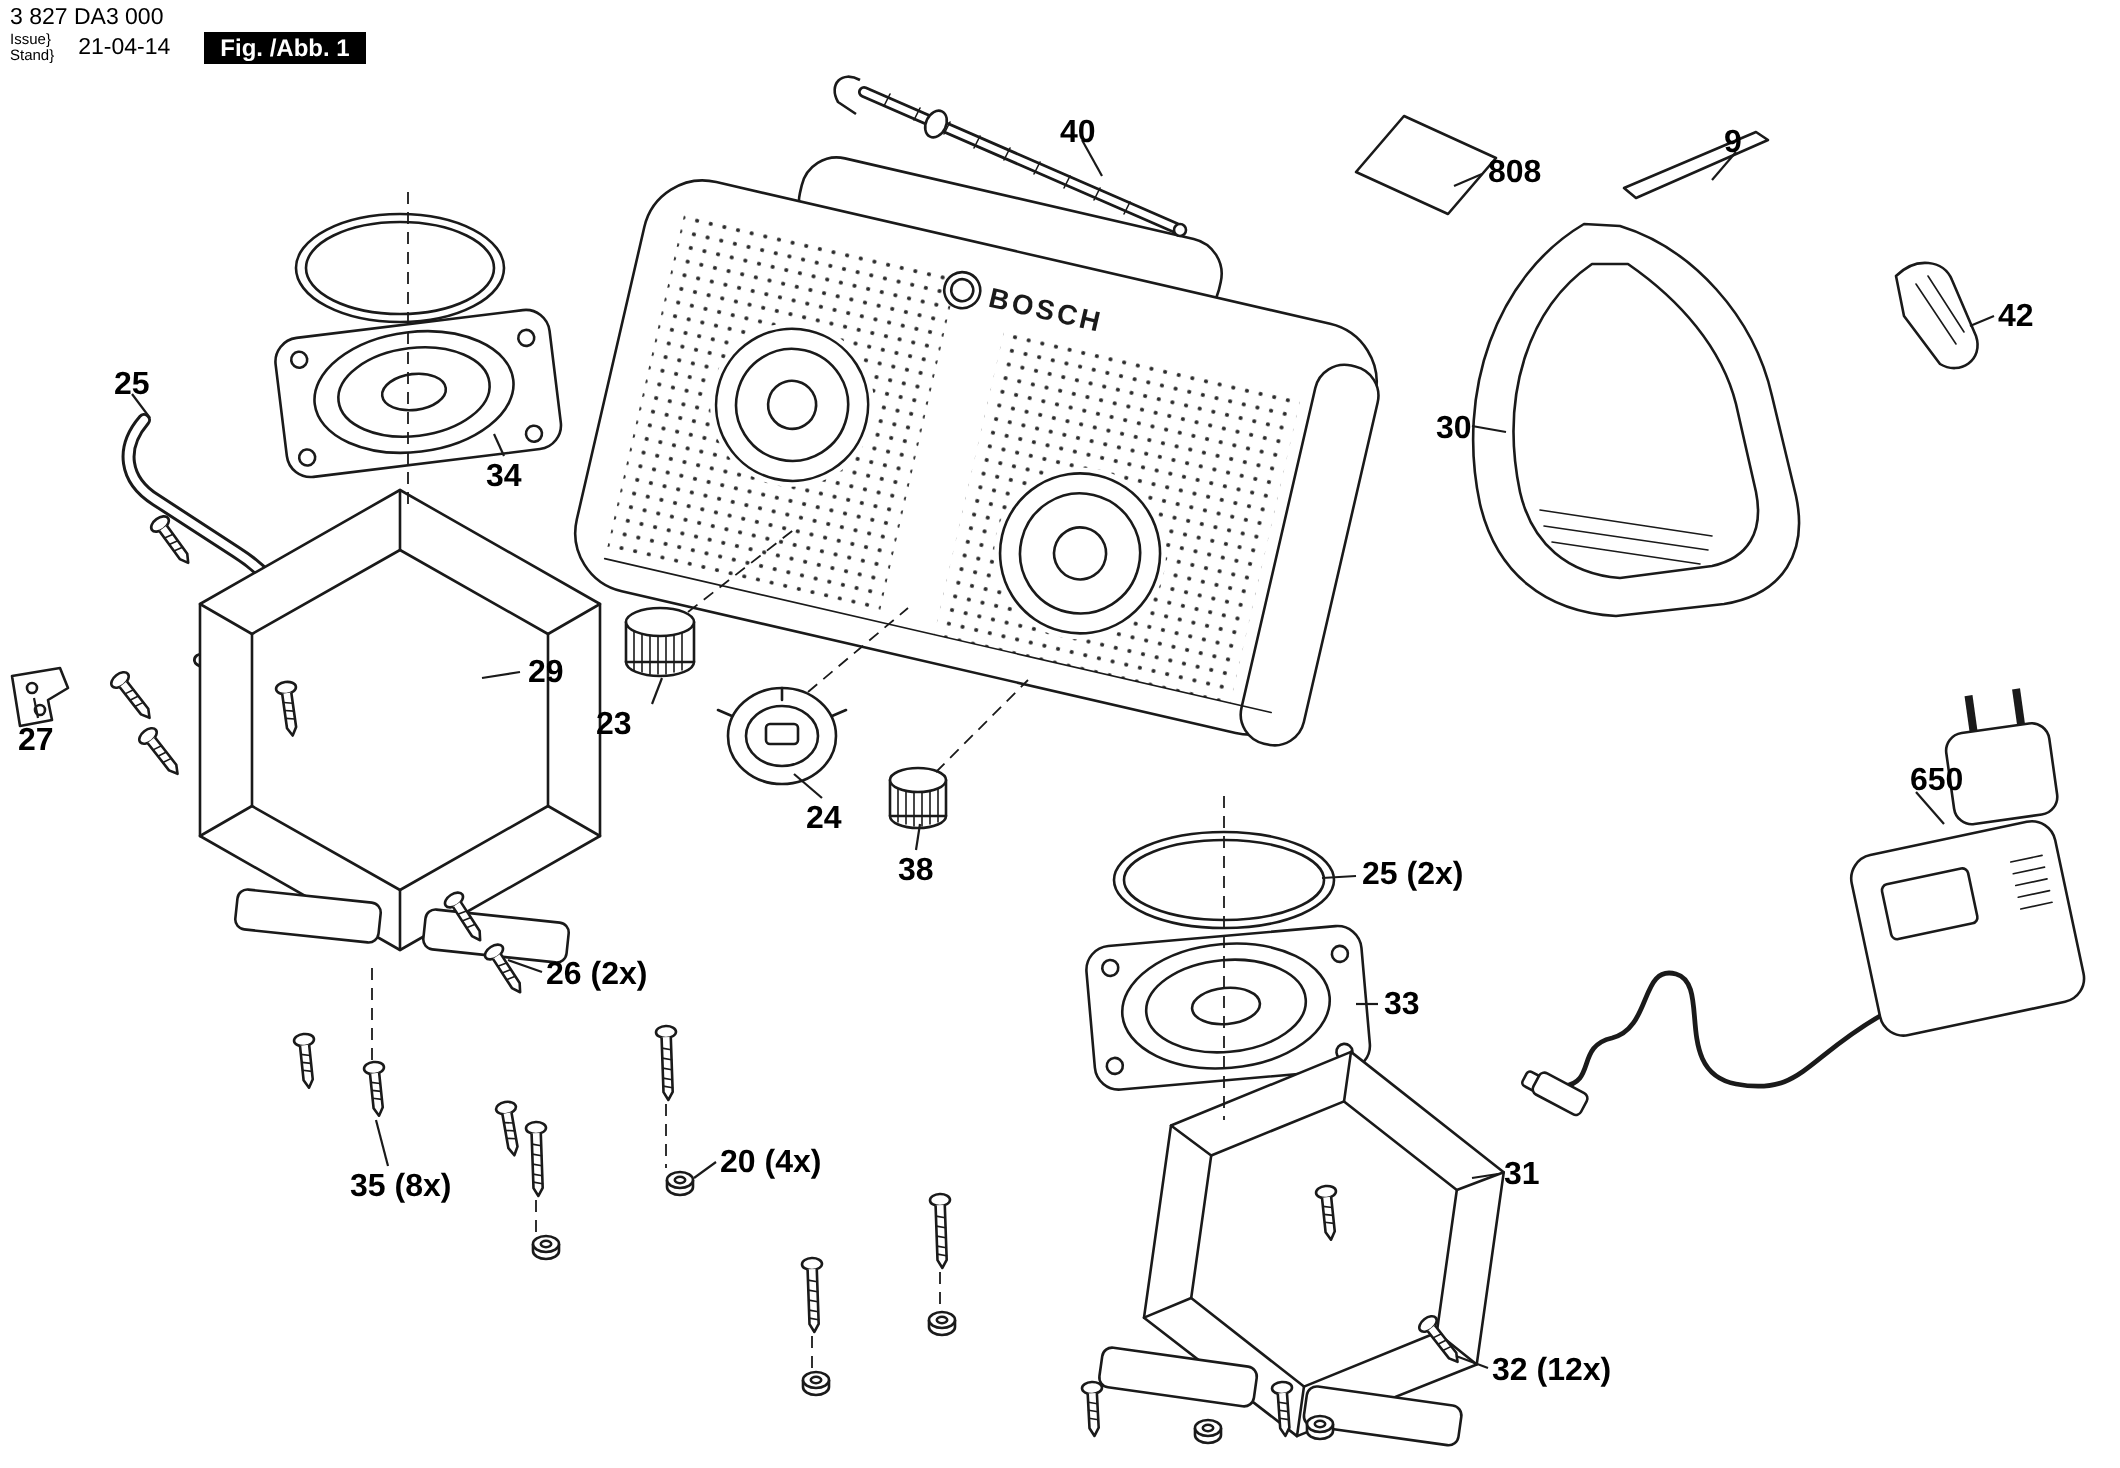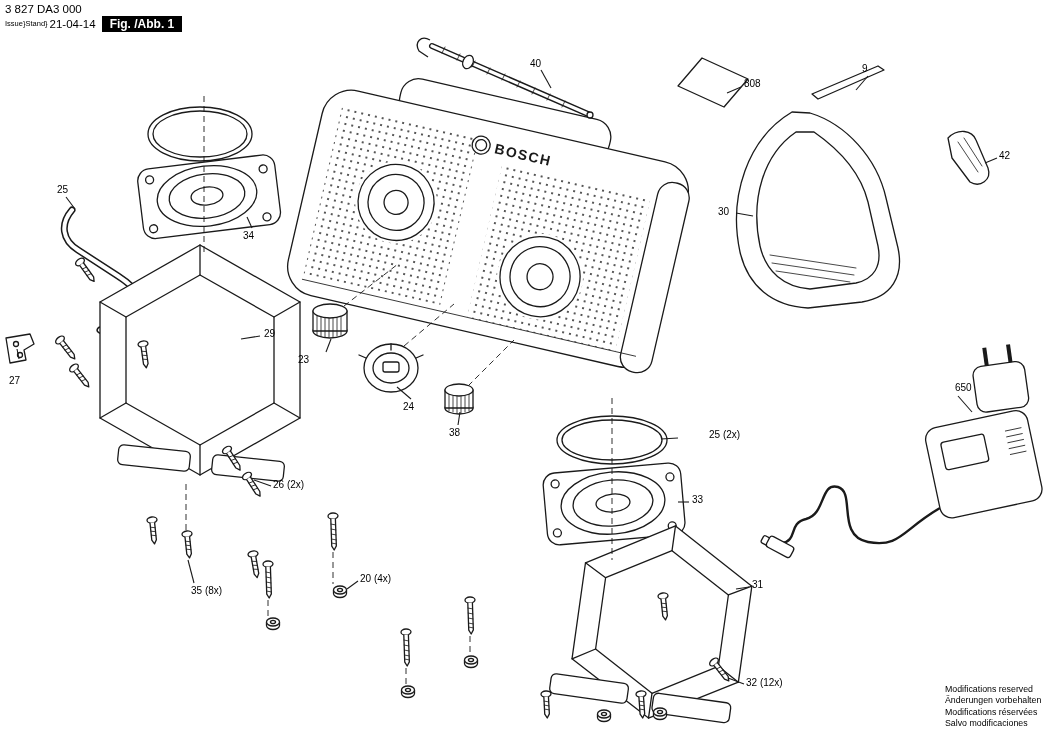--- a/index.html
+++ b/index.html
@@ -4,27 +4,27 @@
 <style>
   html,body{margin:0;padding:0;background:#fff}
   .page{position:relative;width:1060px;height:734px;background:#fff;overflow:hidden;
         font-family:"Liberation Sans",sans-serif;color:#000}
   svg{position:absolute;left:0;top:0}
   .ln{fill:none;stroke:#1a1a1a;stroke-width:1.3;stroke-linejoin:round;stroke-linecap:round}
   .fw{fill:#fff;stroke:#1a1a1a;stroke-width:1.3;stroke-linejoin:round}
   .thin{stroke-width:0.8}
   .dash{fill:none;stroke:#1a1a1a;stroke-width:0.9;stroke-dasharray:6 4}
   .ldr{stroke:#1a1a1a;stroke-width:1.1}
-  .part-label{position:absolute;font-weight:400;font-size:10px;white-space:nowrap}
+  .part-label{position:absolute;font-weight:700;font-size:16px;white-space:nowrap}
   .header{position:absolute;left:5px;top:3px;z-index:5}
   .doc-number{font-size:11.5px}
   .issue-row{display:flex;align-items:center;margin-top:1px}
-  .issue-stand{display:flex;flex-direction:row;font-size:7.5px;line-height:1.05}
-  .date{font-size:11.5px;margin-left:2px}
-  .fig-badge{background:#000;color:#fff;font-weight:700;font-size:12px;padding:1px 8px;margin-left:6px}
+  .issue-stand{display:flex;flex-direction:column;font-size:7.5px;line-height:1.05}
+  .date{font-size:11.5px;margin-left:12px}
+  .fig-badge{background:#000;color:#fff;font-weight:700;font-size:12px;padding:1px 8px;margin-left:17px}
   .footer{position:absolute;left:945px;top:684px;font-size:8.8px;line-height:1.3;z-index:5}
   .logo{font-family:"Liberation Sans",sans-serif;font-weight:700;font-size:14px;letter-spacing:1.5px;fill:#1a1a1a}
 </style>
 </head>
 <body>
 
 <div class="page">
 
   <svg width="1060" height="734" viewBox="0 0 1060 734">
     <defs>
@@ -282,30 +282,24 @@
   <div class="part-label" style="left:744px;top:78px">808</div>
   <div class="part-label" style="left:862px;top:63px">9</div>
   <div class="part-label" style="left:999px;top:150px">42</div>
   <div class="part-label" style="left:718px;top:206px">30</div>
   <div class="part-label" style="left:57px;top:184px">25</div>
   <div class="part-label" style="left:243px;top:230px">34</div>
   <div class="part-label" style="left:264px;top:328px">29</div>
   <div class="part-label" style="left:298px;top:354px">23</div>
   <div class="part-label" style="left:403px;top:401px">24</div>
   <div class="part-label" style="left:449px;top:427px">38</div>
-  <div class="part-label" style="left:9px;top:375px">27</div>
+  <div class="part-label" style="left:9px;top:362px">27</div>
   <div class="part-label" style="left:273px;top:479px">26 (2x)</div>
-  <div class="part-label" style="left:709px;top:429px">25 (2x)</div>
+  <div class="part-label" style="left:681px;top:429px">25 (2x)</div>
   <div class="part-label" style="left:692px;top:494px">33</div>
   <div class="part-label" style="left:955px;top:382px">650</div>
   <div class="part-label" style="left:752px;top:579px">31</div>
-  <div class="part-label" style="left:191px;top:585px">35 (8x)</div>
+  <div class="part-label" style="left:175px;top:585px">35 (8x)</div>
   <div class="part-label" style="left:360px;top:573px">20 (4x)</div>
   <div class="part-label" style="left:746px;top:677px">32 (12x)</div>
 
-  <div class="footer">
-    <div>Modifications reserved</div>
-    <div>Änderungen vorbehalten</div>
-    <div>Modifications réservées</div>
-    <div>Salvo modificaciones</div>
-  </div>
 
 </div>
 
 </body></html>

